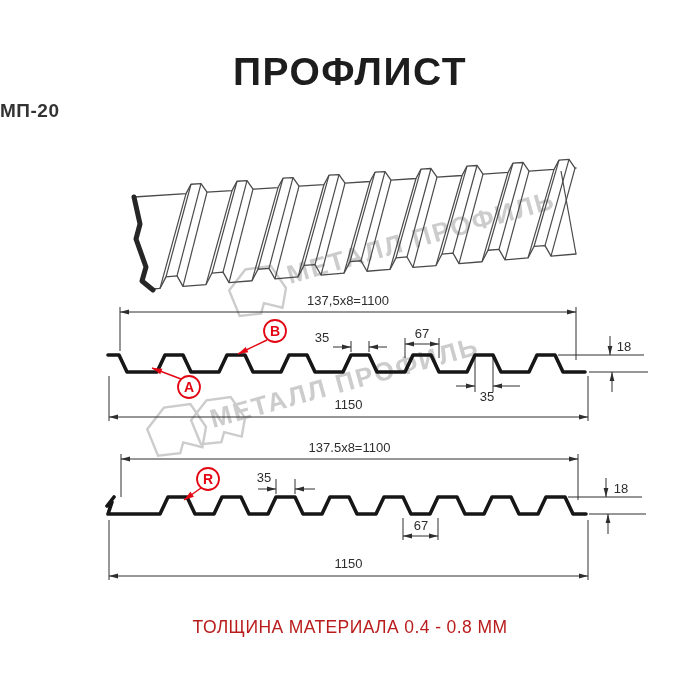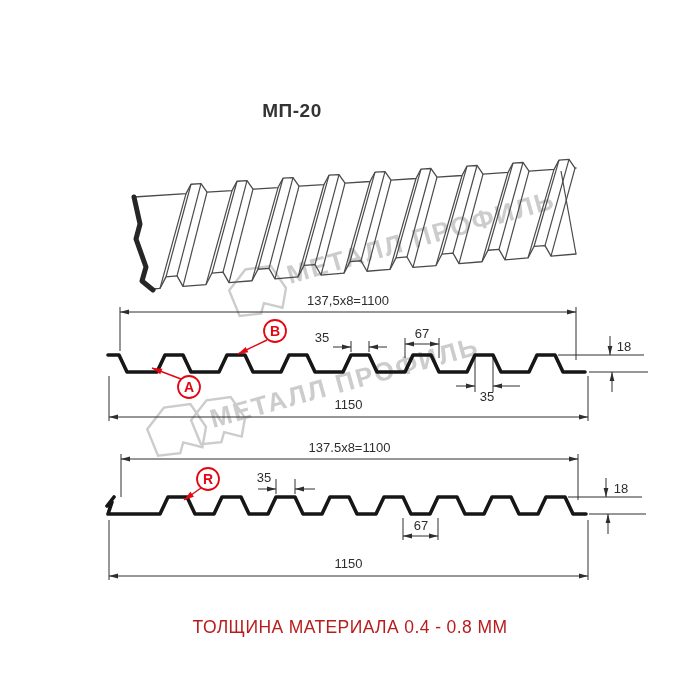--- a/index.html
+++ b/index.html
@@ -1,20 +1,20 @@
 <!DOCTYPE html>
 <html><head>
 <meta charset="utf-8">
 <style>
   html,body{margin:0;padding:0;background:#fff;}
   .page{position:relative;width:700px;height:700px;background:#ffffff;
         font-family:"Liberation Sans",sans-serif;overflow:hidden;}
   .title{position:absolute;top:50px;left:0;width:700px;text-align:center;
          font-size:39px;font-weight:bold;letter-spacing:1.5px;color:#1d1d1d;}
-  .subtitle{position:absolute;top:100px;left:0;width:584px;text-align:center;
+  .subtitle{position:absolute;top:100px;left:0;width:584px;
          font-size:19px;font-weight:bold;letter-spacing:.5px;color:#333;}
   .footer{position:absolute;top:617px;left:0;width:700px;text-align:center;
          font-size:17.5px;font-weight:400;letter-spacing:.4px;color:#b91c1c;}
   svg{position:absolute;top:0;left:0;}
 </style>
 </head>
 <body>
 
 <div class="page">
   <svg id="drw" width="700" height="700" viewBox="0 0 700 700">
@@ -158,15 +158,16 @@
         <text x="621" y="493" font-size="13" fill="#2e2e2e" text-anchor="middle" font-family="&quot;Liberation Sans&quot;,sans-serif" font-weight="normal" letter-spacing="0">18</text>
         <path d="M114,497 L107,506 L112,502 L108,514 L118,514 L160,514 L168,497 L187,497 L195,514 L214,514 L222,497 L241,497 L249,514 L268,514 L276,497 L295,497 L303,514 L322,514 L330,497 L349,497 L357,514 L376,514 L384,497 L403,497 L411,514 L430,514 L438,497 L457,497 L465,514 L484,514 L492,497 L511,497 L519,514 L538,514 L546,497 L565,497 L573,514 L586,514" fill="none" stroke="#161616" stroke-width="3.6" stroke-linejoin="round" stroke-linecap="round"></path>
         <line x1="201" y1="488" x2="184" y2="500" stroke="#e30613" stroke-width="1.4"></line>
         <polygon points="0,0 -10,-3 -10,3" fill="#e30613" transform="translate(184,500) rotate(144.78240703180728)"></polygon>
         <g>
           <circle cx="208" cy="479" r="11" fill="none" stroke="#e30613" stroke-width="1.8"></circle>
           <text x="208" y="484" font-size="14" fill="#e30613" text-anchor="middle" font-family="&quot;Liberation Sans&quot;,sans-serif" font-weight="bold" letter-spacing="0">R</text>
         </g>
       </g>
     </svg>
+  <div class="title">ПРОФЛИСТ</div>
   <div class="subtitle">МП-20</div>
   <div class="footer">ТОЛЩИНА МАТЕРИАЛА 0.4 - 0.8 ММ</div>
 </div>
 
 </body></html>

